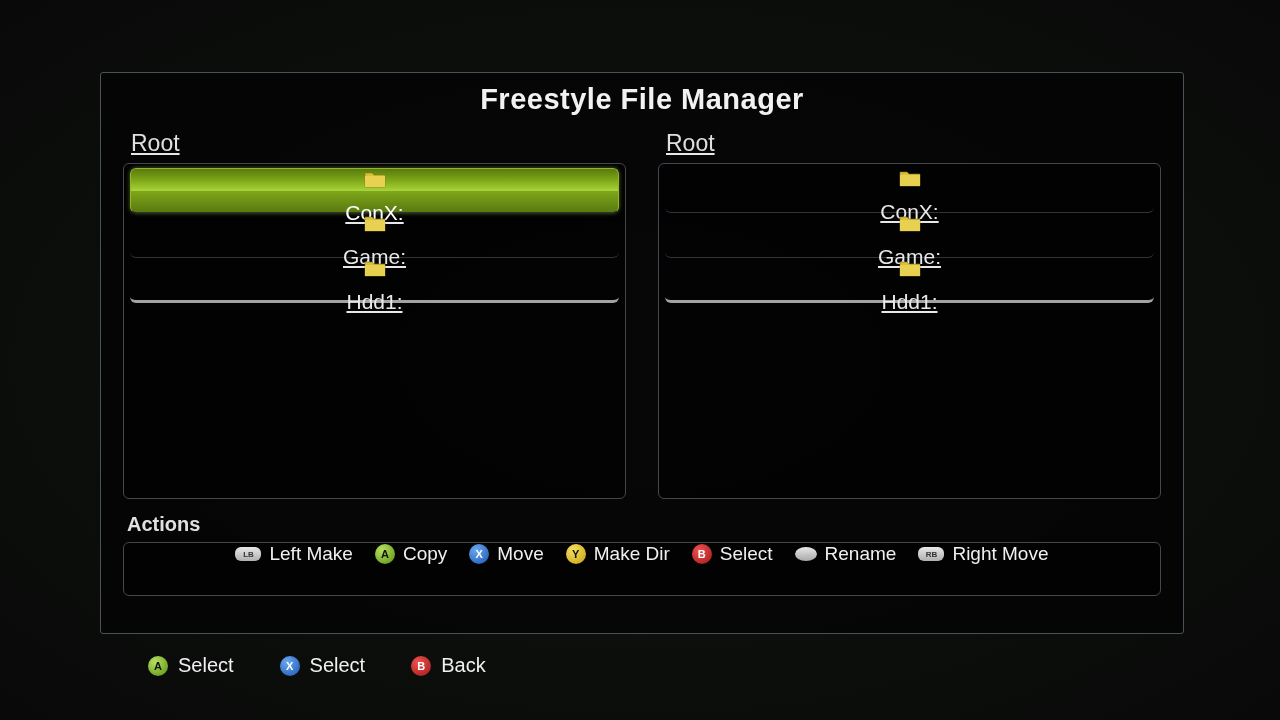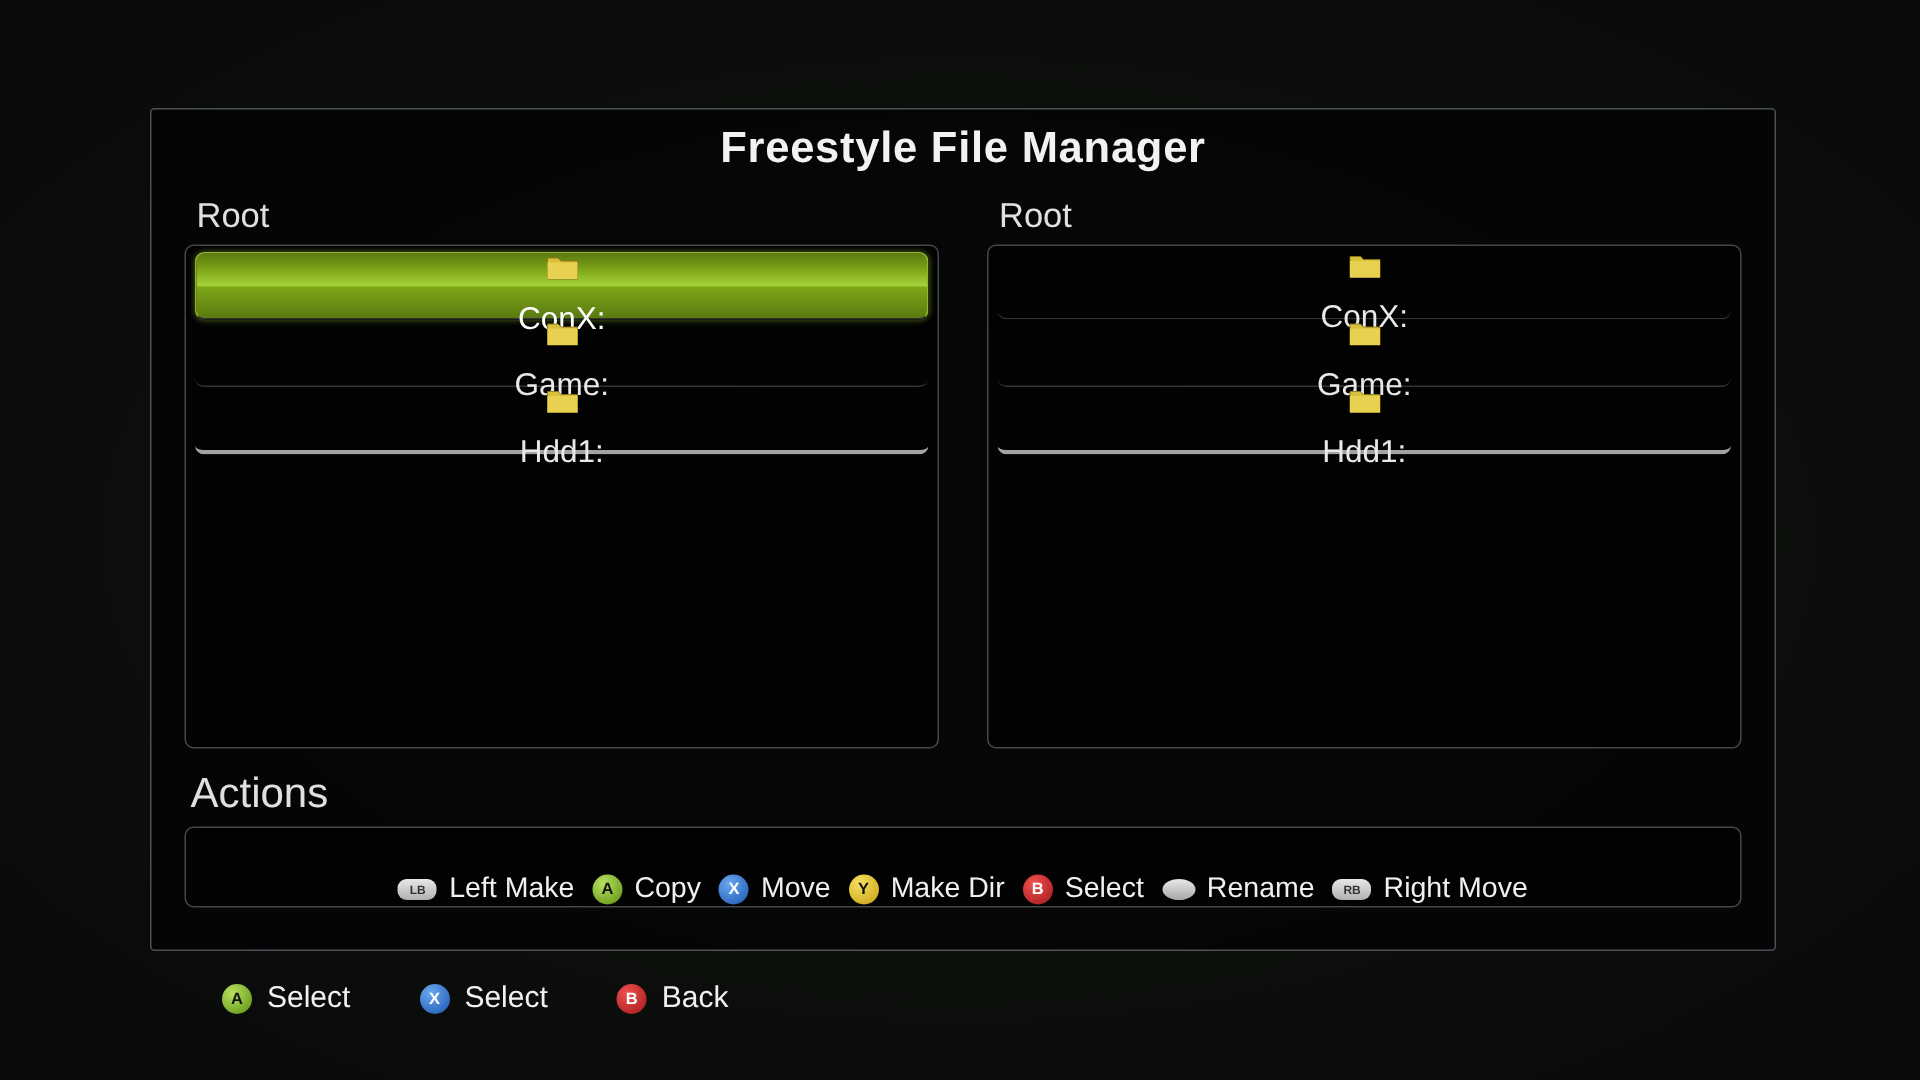--- a/index.html
+++ b/index.html
@@ -25,20 +25,21 @@
     text-align: center;
     font-size: 29px;
     font-weight: 700;
     color: #f2f2f2;
     letter-spacing: 0.5px;
     margin-bottom: 14px;
   }
   .panes {
     display: flex;
     gap: 32px;
+    text-decoration: underline;
   }
   .pane {
     flex: 1;
   }
   .pane-label {
     font-size: 23px;
     color: #e0e0e0;
     margin-left: 8px;
     margin-bottom: 6px;
     font-weight: 400;
@@ -74,34 +75,34 @@
     box-shadow: 0 0 4px rgba(160,210,60,0.5);
     color: #fff;
     border-bottom: 1px solid #303438;
   }
   .folder-icon {
     width: 22px;
     height: 18px;
     flex-shrink: 0;
   }
   .actions-label {
-    font-size: 28px;
+    font-size: 20px;
     color: #e0e0e0;
     margin: 14px 0 6px 4px;
-    font-weight: 400;
+    font-weight: 700;
   }
   .actions-bar {
     border: 1px solid #42484f;
     border-radius: 6px;
     background: rgba(0,0,0,0.55);
     height: 54px;
     display: flex;
-    align-items: flex-end;
+    align-items: flex-start;
     justify-content: center;
-    gap: 12px;
+    gap: 22px;
   }
   .action {
     display: flex;
     align-items: center;
     gap: 8px;
     font-size: 19px;
     color: #f0f0f0;
   }
   .btn-circle {
     width: 20px; height: 20px; border-radius: 50%;

